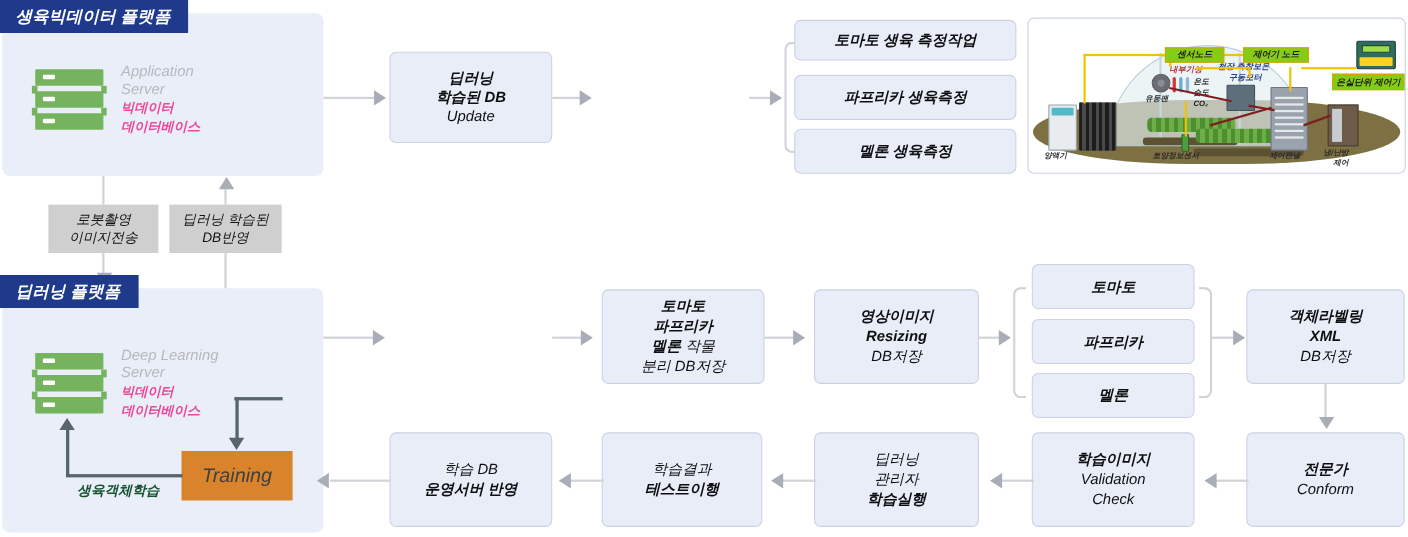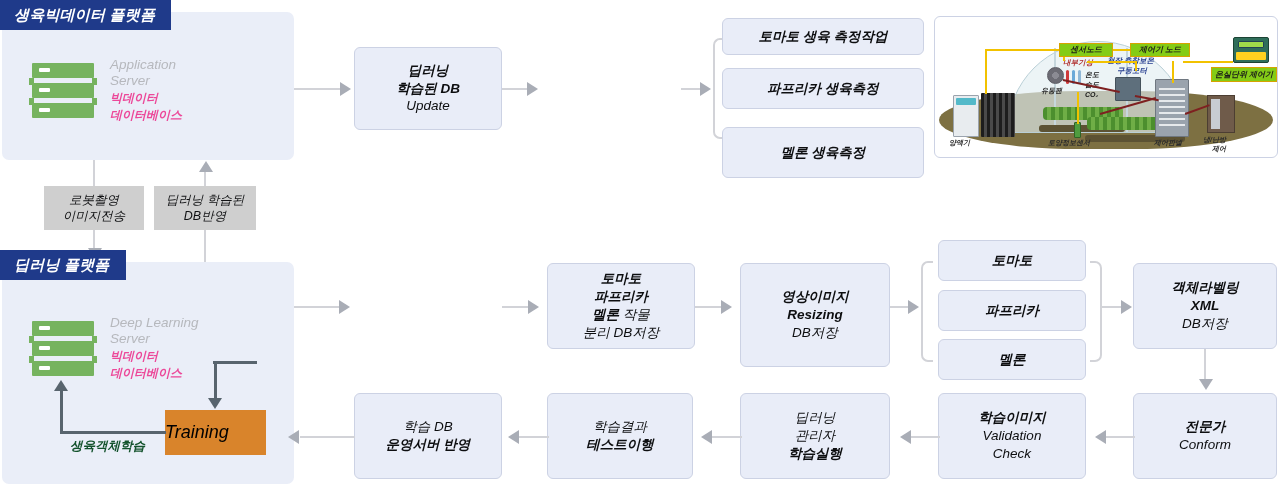--- a/index.html
+++ b/index.html
@@ -45,23 +45,23 @@
     position: absolute; width: 5px; height: 7px; background: #76b35f;
   }
   .server-text { line-height: 1.25; }
   .server-sub { color: #b6b8bd; font-size: 13.5px; line-height: 1.15; }
   .server-main { color: #ec4899; font-size: 12px; font-weight: bold; line-height: 1.2; margin-top: 3px; }
 
   
   .training {
     position: absolute;
     background: #d9842b;
-    color: #000000;
+    color: #404040;
     font-size: 18px;
-    display: flex; align-items: center; justify-content: flex-start;
+    display: flex; align-items: center; justify-content: center;
   }
   .loop-label {
     position: absolute; color: #14532d; font-size: 12.5px; font-weight: bold;
     white-space: nowrap;
   }
 
   
   .node {
     position: absolute;
     background: #e9edf8;
@@ -308,21 +308,21 @@
   <div class="ln h" style="left:681px; top:88px; width:24px;"></div>
   <div class="arrow r" style="left:700px; top:82px;"></div>
   <div class="bracket" style="left:713px; top:38px; width:12px; height:101px;"></div>
 
   <div class="node" style="left:722px; top:18px; width:202px; height:37px;">
     <div class="b">토마토 생육 측정작업</div>
   </div>
   <div class="node" style="left:722px; top:68px; width:202px; height:41px;">
     <div class="b">파프리카 생육측정</div>
   </div>
-  <div class="node" style="left:722px; top:117px; width:202px; height:51px;margin-top:10px;">
+  <div class="node" style="left:722px; top:117px; width:202px; height:41px;">
     <div class="b">멜론 생육측정</div>
   </div>
 
   <div class="photo" style="left:934px; top:16px; width:344px; height:142px;">
     <div class="gh">
       <div class="gh-ground"></div>
       <div class="gh-house"></div>
 
       <div class="gh-bed" style="left:104px; top:108px; width:86px;"></div>
       <div class="gh-bed" style="left:150px; top:118px; width:100px;"></div>
@@ -407,21 +407,21 @@
       <div class="b">토마토</div>
       <div class="b">파프리카</div>
       <div><span class="b">멜론</span><span class="n"> 작물</span></div>
       <div class="n">분리 DB저장</div>
     </div>
   </div>
 
   <div class="ln h" style="left:695px; top:306px; width:29px;"></div>
   <div class="arrow r" style="left:721px; top:300px;"></div>
 
-  <div class="node" style="left:740px; top:263px; width:150px; height:104px;">
+  <div class="node" style="left:740px; top:263px; width:150px; height:86px;">
     <div>
       <div class="b">영상이미지</div>
       <div class="b">Resizing</div>
       <div class="n">DB저장</div>
     </div>
   </div>
 
   <div class="ln h" style="left:890px; top:306px; width:22px;"></div>
   <div class="arrow r" style="left:908px; top:300px;"></div>
   <div class="bracket" style="left:921px; top:261px; width:12px; height:101px;"></div>

